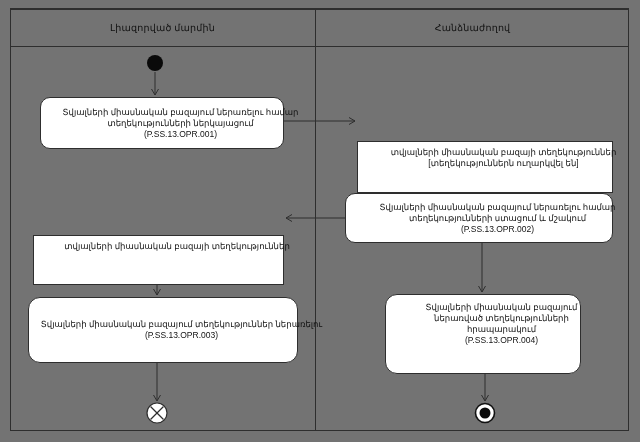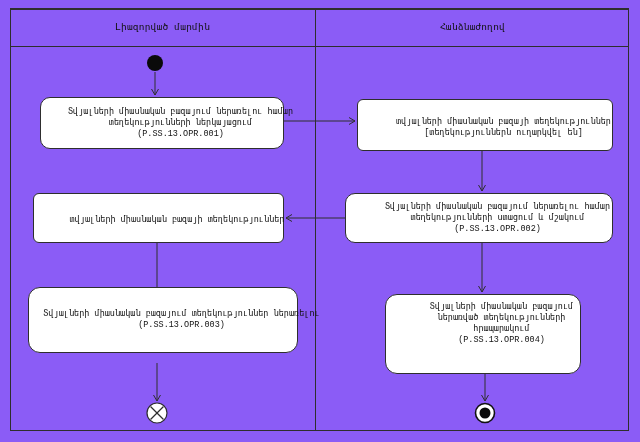--- a/index.html
+++ b/index.html
@@ -1,44 +1,44 @@
 <!DOCTYPE html>
 <html><head>
 <meta charset="utf-8">
 <style>
   html,body{margin:0;padding:0;background:#ffffff;}
   .stage{
-    position:relative;width:640px;height:442px;background:#8b5cf6;overflow:hidden;
-    font-family:Liberation Mono, monospace;color:#111;
+    position:relative;width:640px;height:442px;background:#737373;overflow:hidden;
+    font-family:Liberation Sans, sans-serif;color:#111;
   }
   
   .frame{position:absolute;left:10px;top:8px;width:619px;height:423px;border:1px solid #2e2e2e;border-top-width:2px;box-sizing:border-box;}
   .lane-divider{position:absolute;left:315px;top:8px;width:1px;height:423px;background:#2e2e2e;}
   .header-divider{position:absolute;left:10px;top:46px;width:619px;height:1px;background:#2e2e2e;}
   .lane-header{
     position:absolute;top:8px;height:38px;display:flex;align-items:center;justify-content:center;
     font-size:9.5px;letter-spacing:.2px;
   }
   .lane-header.left{left:10px;width:305px;}
   .lane-header.right{left:316px;width:313px;}
 
   
   .node{
     position:absolute;box-sizing:border-box;background:#fff;border:1px solid #2e2e2e;
     display:flex;flex-direction:column;align-items:center;text-align:center;
     font-size:8.5px;line-height:11px;padding-left:37px;
   }
   .node.rounded{border-radius:10px;justify-content:center;}
-  .node.object{border-radius:6px;justify-content:center;}
+  .node.object{border-radius:0;justify-content:flex-start;margin-top:42px;}
   .node .ln{display:block;white-space:nowrap;}
   #action1{left:40px;top:97px;width:244px;height:52px;}
   #object1{left:357px;top:99px;width:256px;height:52px;padding-top:5px;}
   #action2{left:345px;top:193px;width:268px;height:50px;}
   #object2{left:33px;top:193px;width:251px;height:50px;padding-top:5px;}
-  #action3{left:28px;top:287px;width:270px;height:66px;border-radius:12px;}
+  #action3{left:28px;top:297px;width:270px;height:66px;border-radius:12px;}
   #action4{left:385px;top:294px;width:196px;height:80px;border-radius:12px;justify-content:flex-start;padding-top:7px;}
 
   svg.overlay{position:absolute;left:0;top:0;width:640px;height:442px;pointer-events:none;}
 </style>
 </head>
 <body>
 
 <div class="stage">
 
   <div class="frame"></div>

